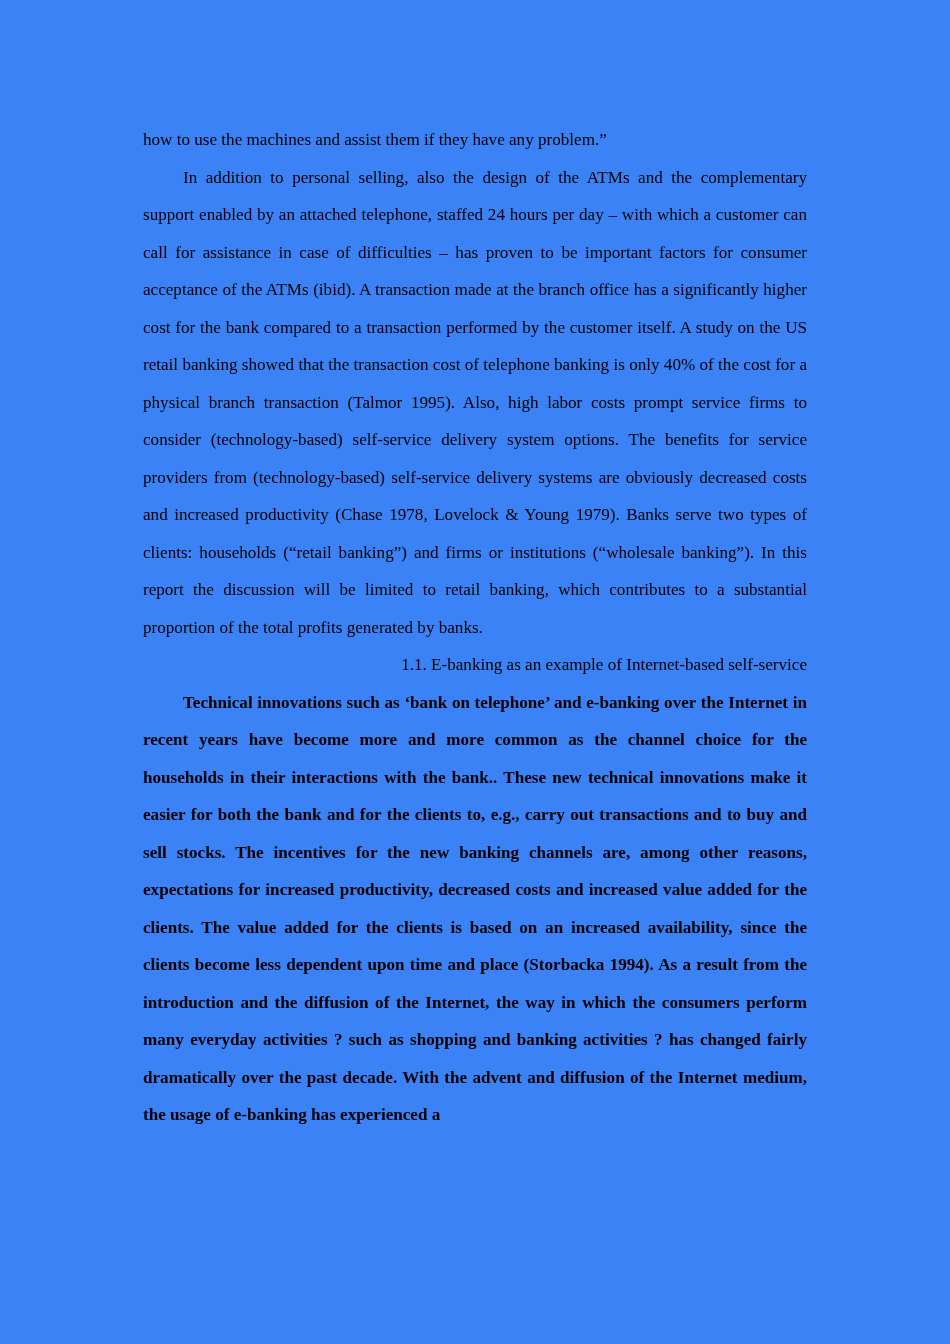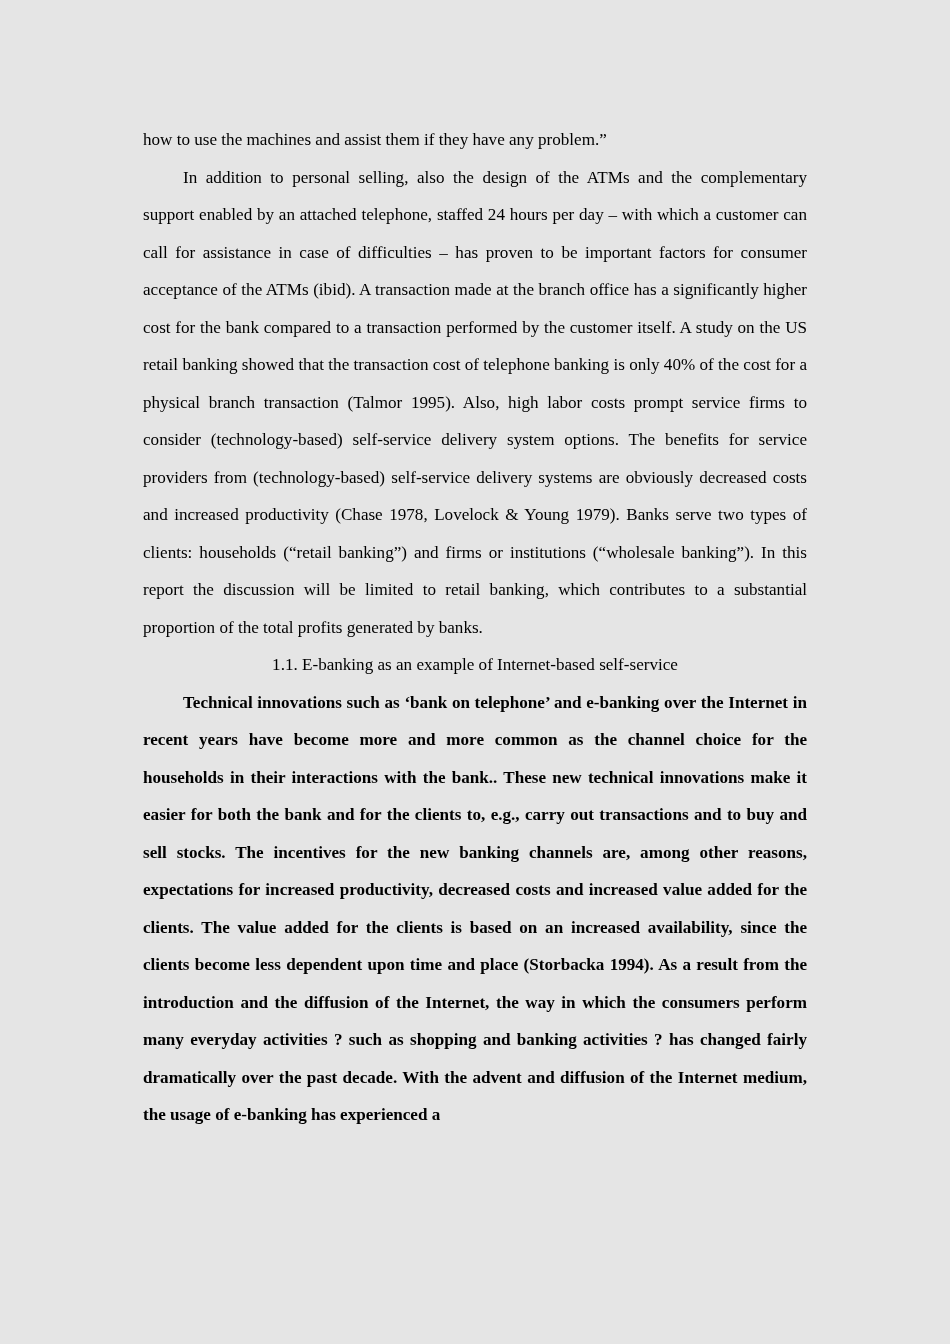--- a/index.html
+++ b/index.html
@@ -11,21 +11,21 @@
 
   body {
     font-family: "Liberation Serif", "DejaVu Serif", serif;
     color: #000000;
   }
 
   .page {
     position: relative;
     width: 950px;
     height: 1344px;
-    background: #e5e5e5;
+    background: #3b82f6;
     overflow: hidden;
     box-sizing: border-box;
   }
 
   
   .text-column {
     position: absolute;
     left: 143px;
     top: 121px;
     width: 664px;
@@ -53,21 +53,21 @@
   .para--indented {
     text-indent: 40px;
   }
 
   
   .heading {
     margin: 0;
     font-size: 17.1px;
     line-height: 37.5px;
     font-weight: normal;
-    text-align: center;
+    text-align: right;
     text-indent: 0;
   }
 
   
   .para--clipped {
     text-align: justify;
     font-weight: bold;
   }
 </style>
 </head>

